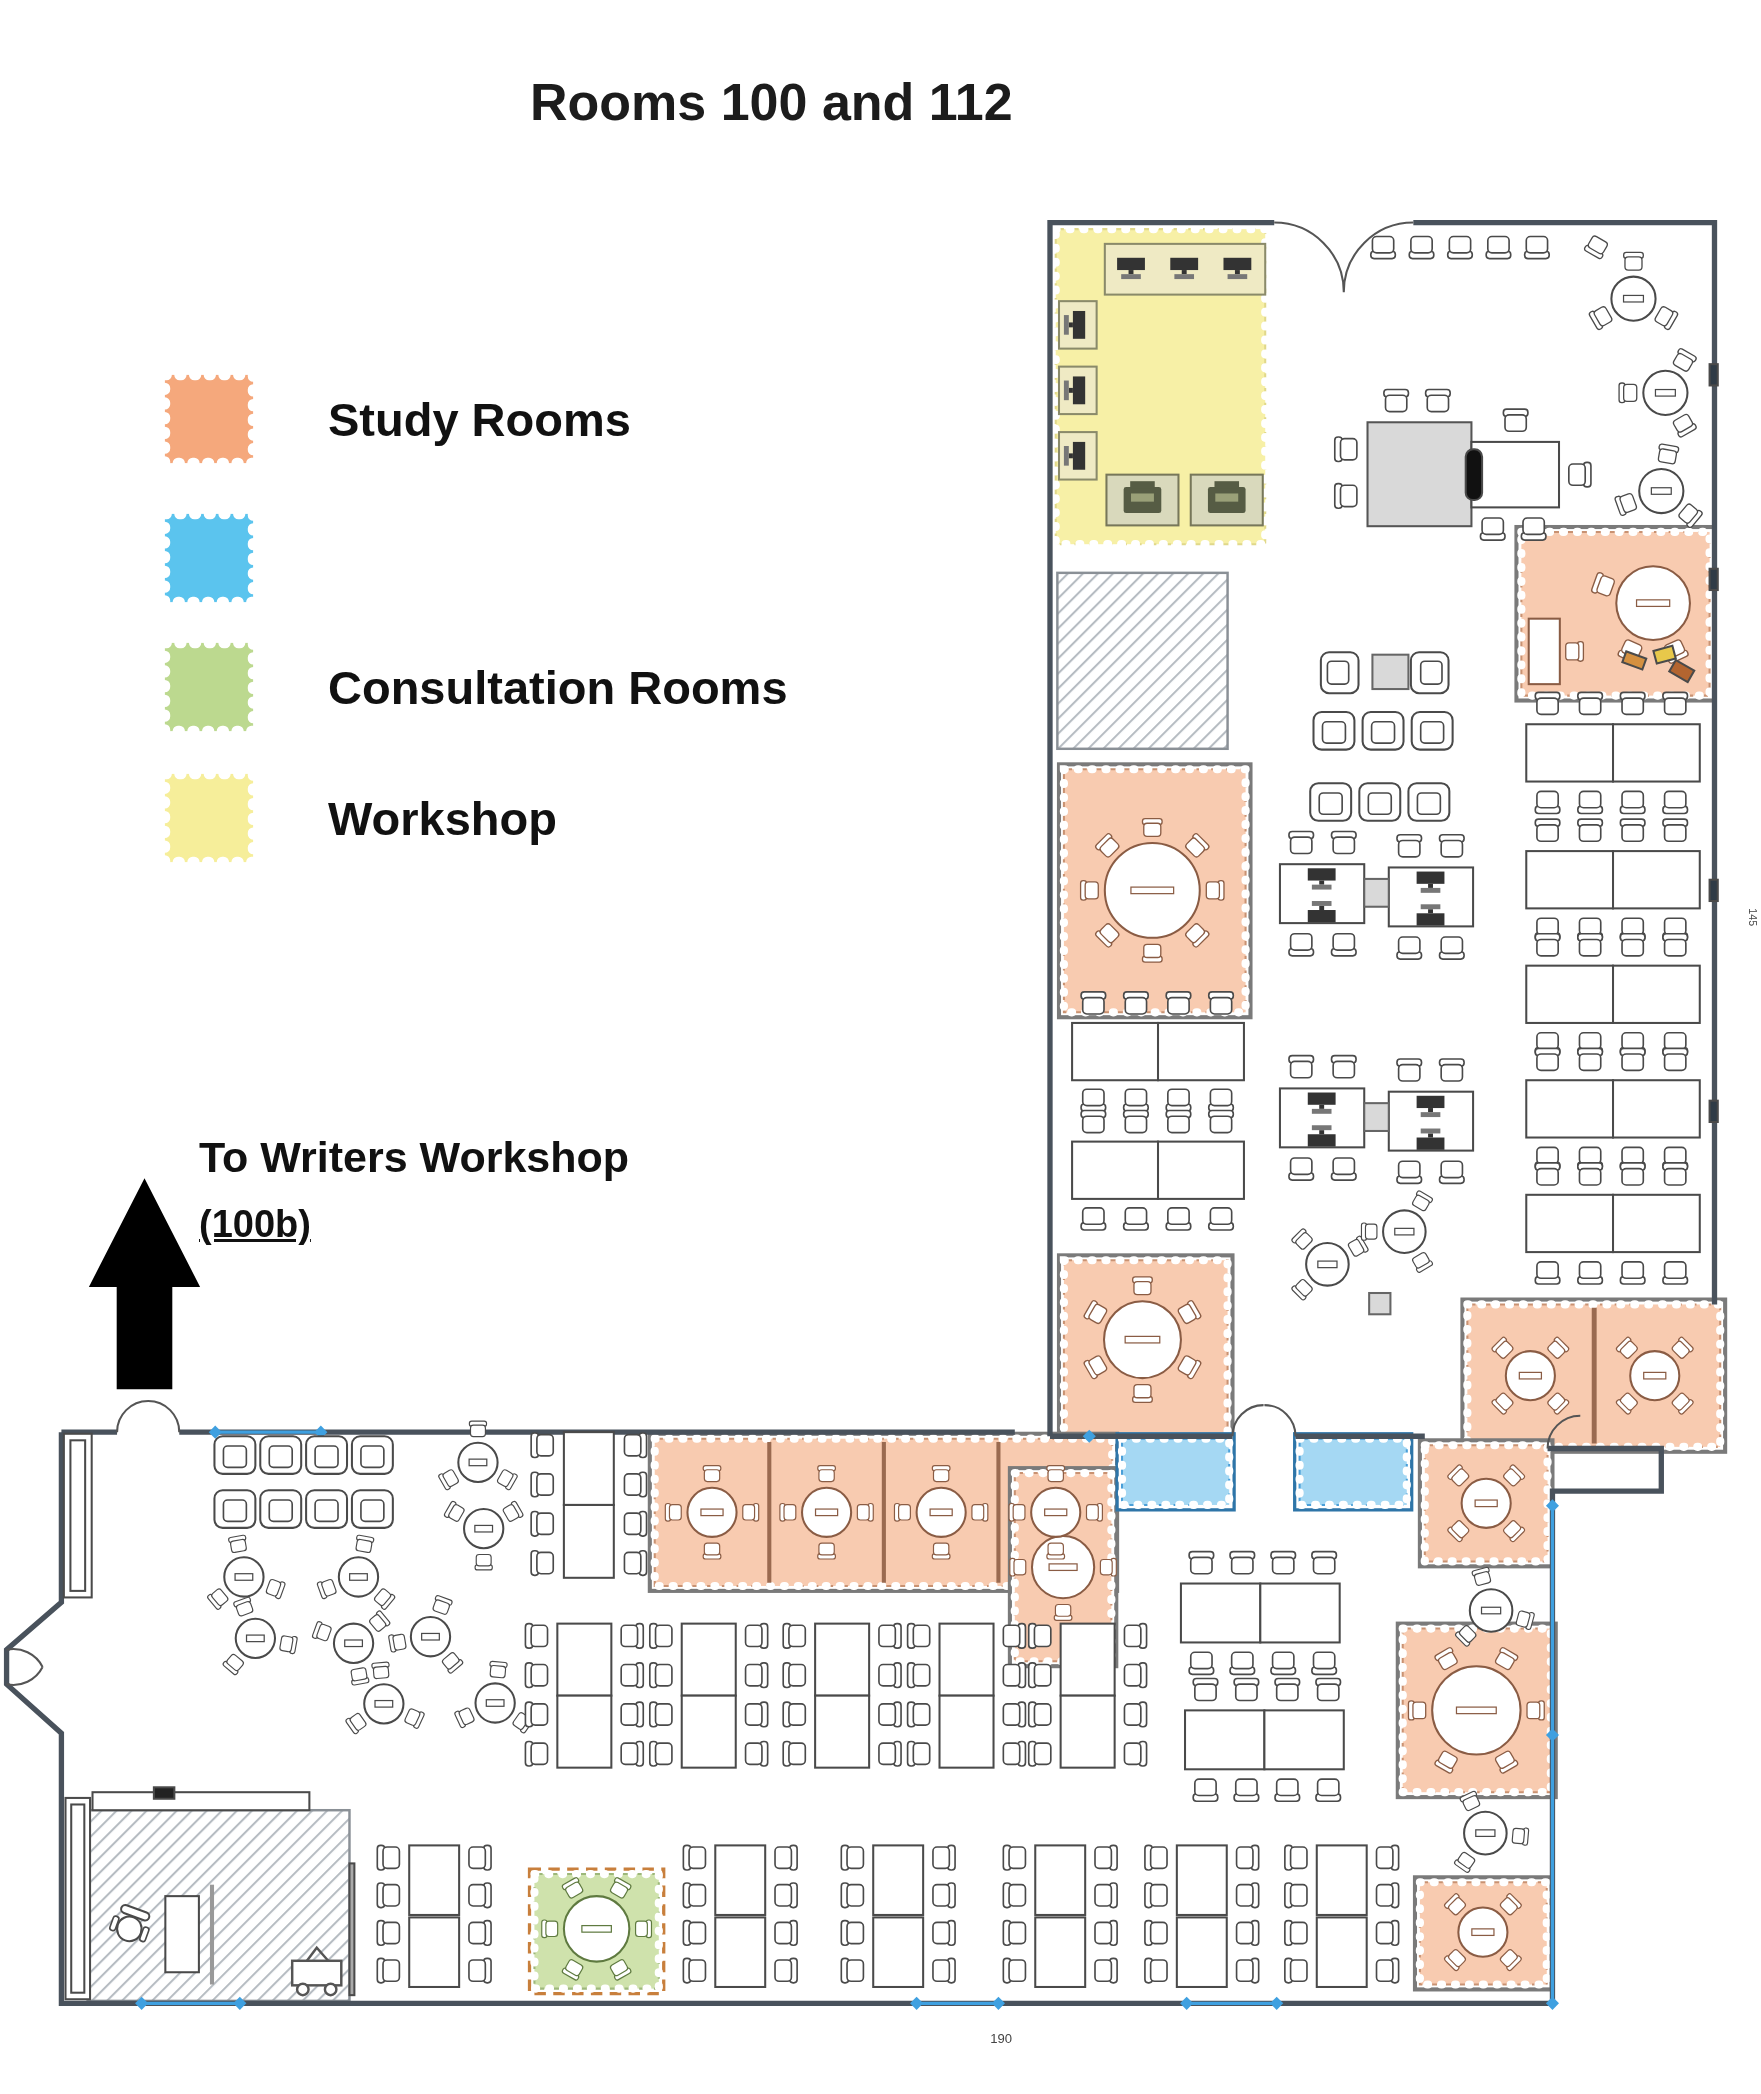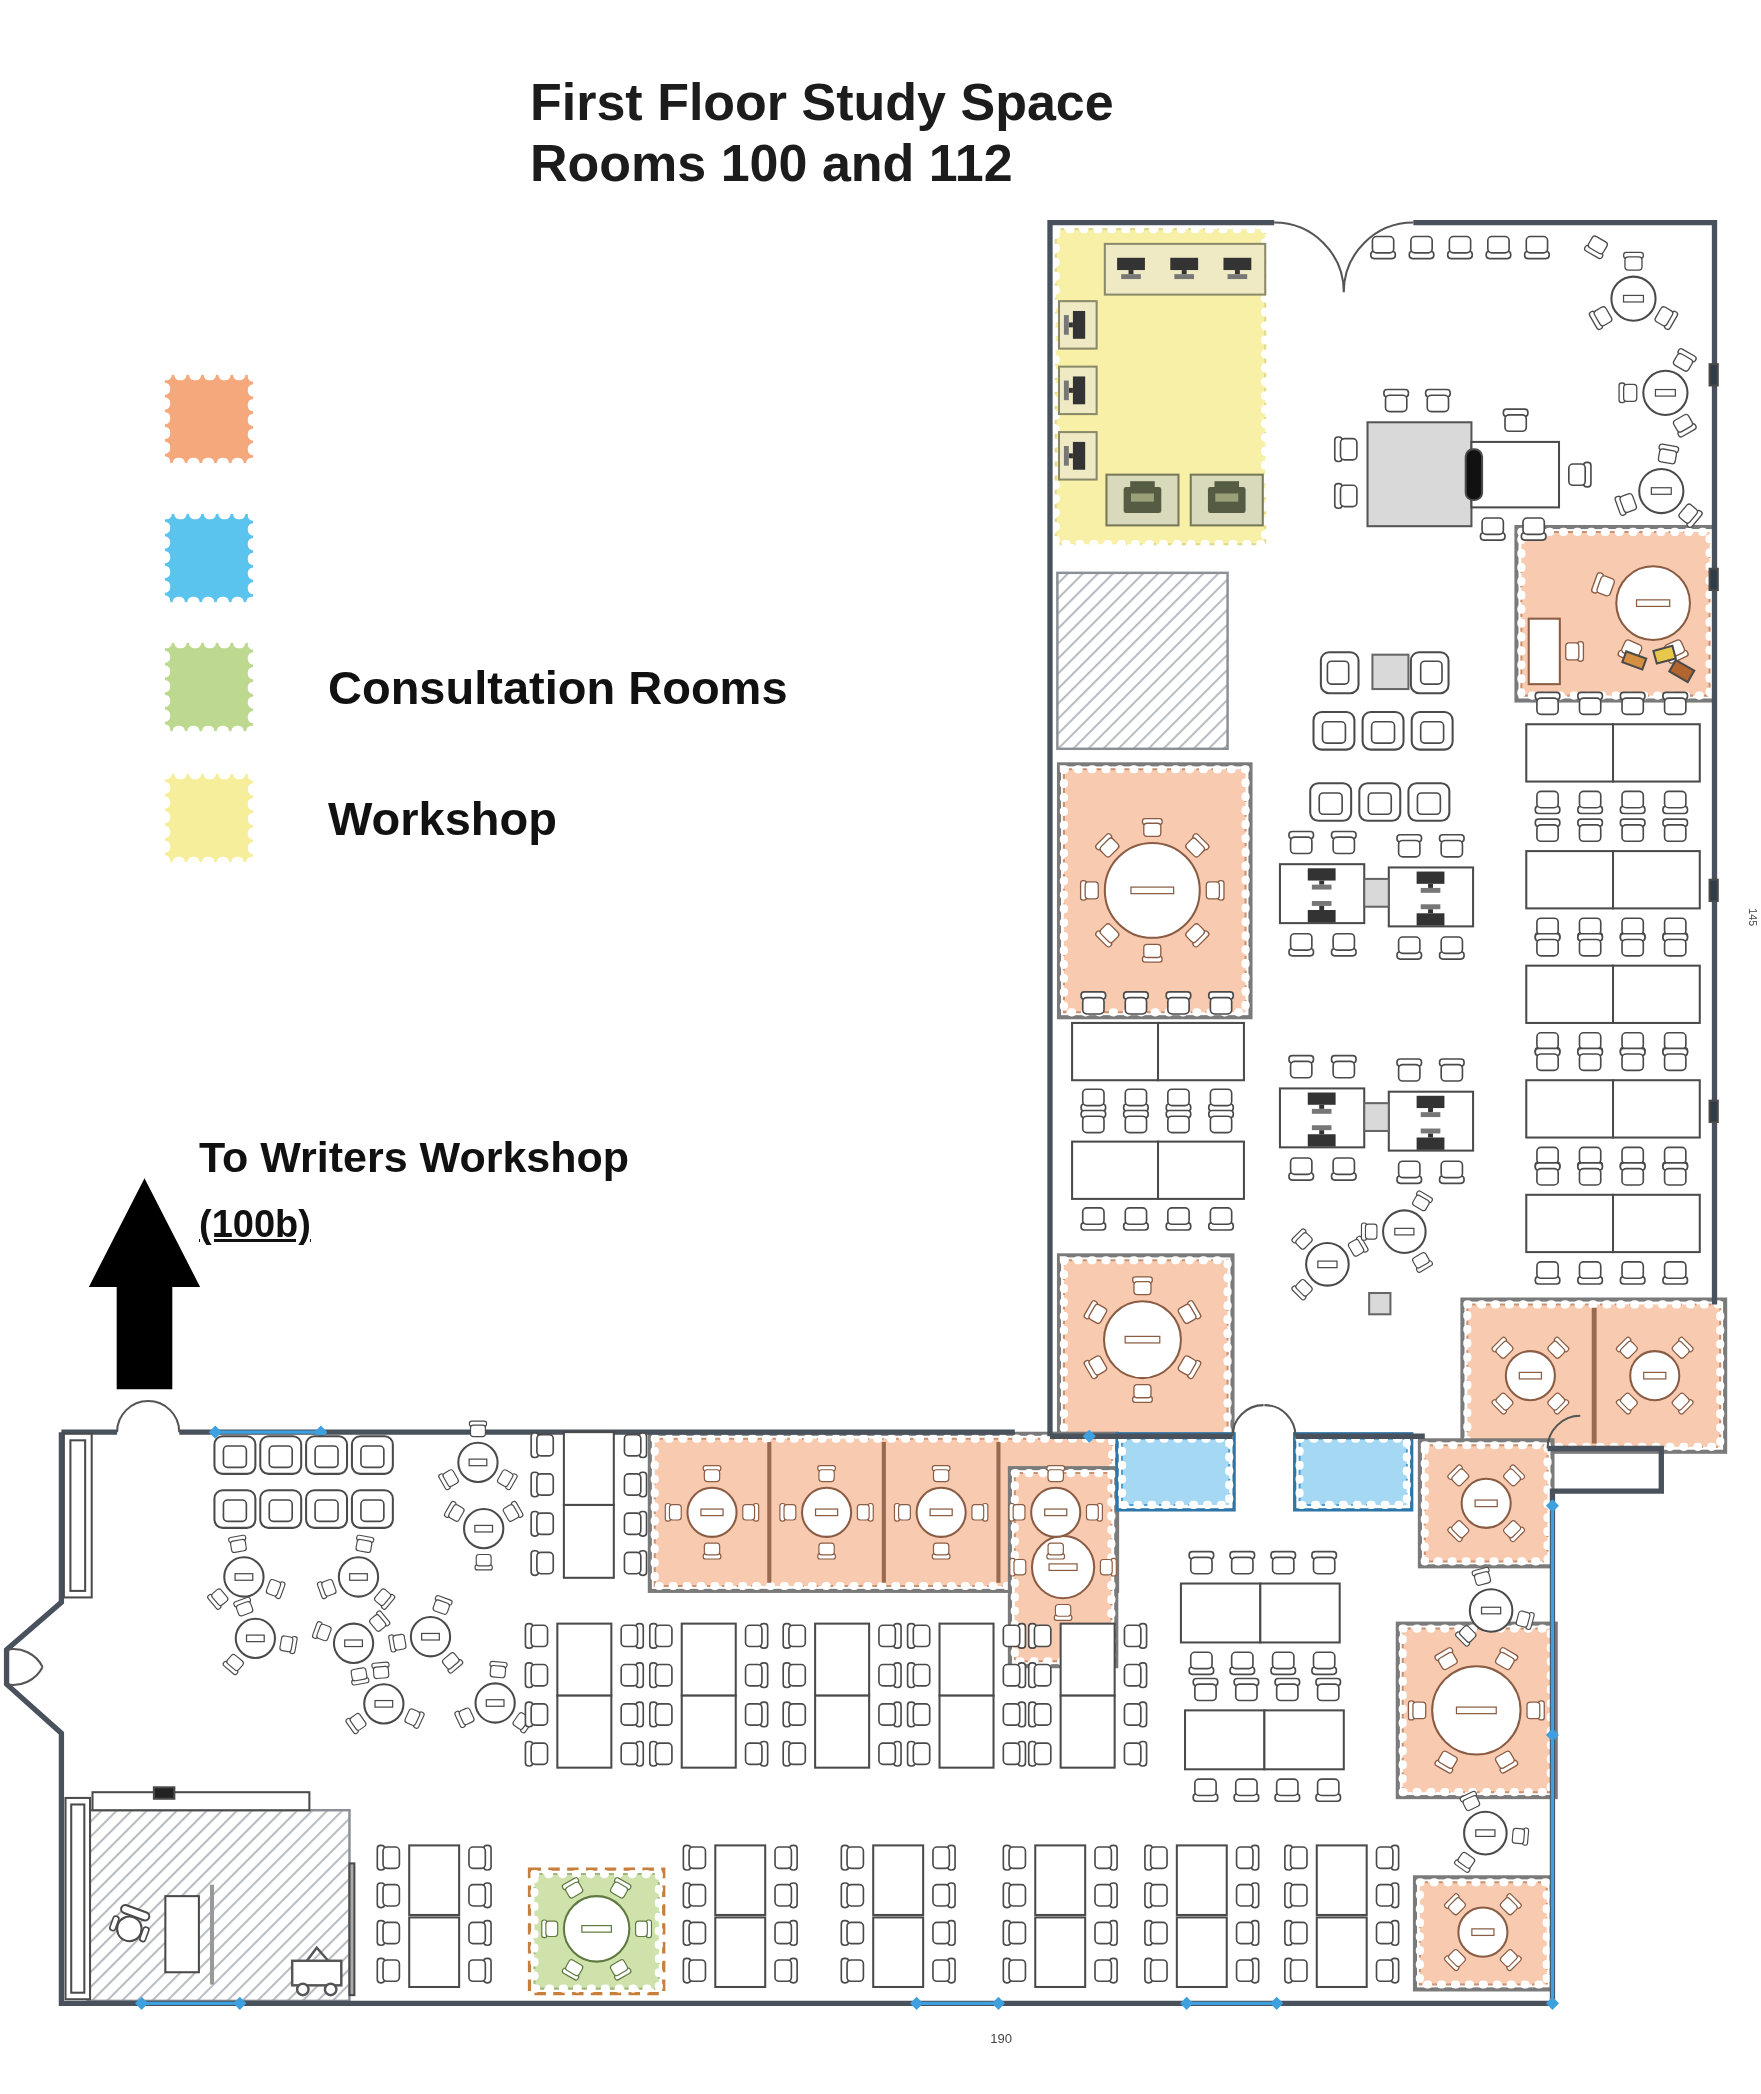--- a/index.html
+++ b/index.html
@@ -12,29 +12,29 @@
   .legend-label{margin-left:70px;font-size:47px;font-weight:700;color:#111;white-space:nowrap;}
   .annot1{position:absolute;left:199px;top:1133px;font-size:43px;font-weight:700;color:#111;white-space:nowrap;}
   .annot2{position:absolute;left:199px;top:1203px;font-size:38px;font-weight:700;color:#111;white-space:nowrap;text-decoration:underline;}
   #arrow{position:absolute;left:79px;top:1170px;}
   #plan{position:absolute;left:0;top:0;}
 </style>
 </head>
 <body>
 
 <div class="title">
-  <div>First Floor Study Space</div>
   <div>Rooms 100 and 112</div>
 </div>
 
 <div class="legend-item" style="top:370px">
   <svg width="98" height="98" viewBox="0 0 120 120">
     <rect x="6" y="6" width="108" height="108" fill="#F5A87C"></rect>
     <rect x="6" y="6" width="108" height="108" fill="none" stroke="#ffffff" stroke-width="13" stroke-dasharray="2 16" stroke-linecap="round"></rect>
   </svg>
+  <span class="legend-label">Study Rooms</span>
 </div>
 <div class="legend-item" style="top:509px">
   <svg width="98" height="98" viewBox="0 0 120 120">
     <rect x="6" y="6" width="108" height="108" fill="#5BC4EE"></rect>
     <rect x="6" y="6" width="108" height="108" fill="none" stroke="#ffffff" stroke-width="13" stroke-dasharray="2 16" stroke-linecap="round"></rect>
   </svg>
 </div>
 <div class="legend-item" style="top:638px">
   <svg width="98" height="98" viewBox="0 0 120 120">
     <rect x="6" y="6" width="108" height="108" fill="#BCD98F"></rect>

